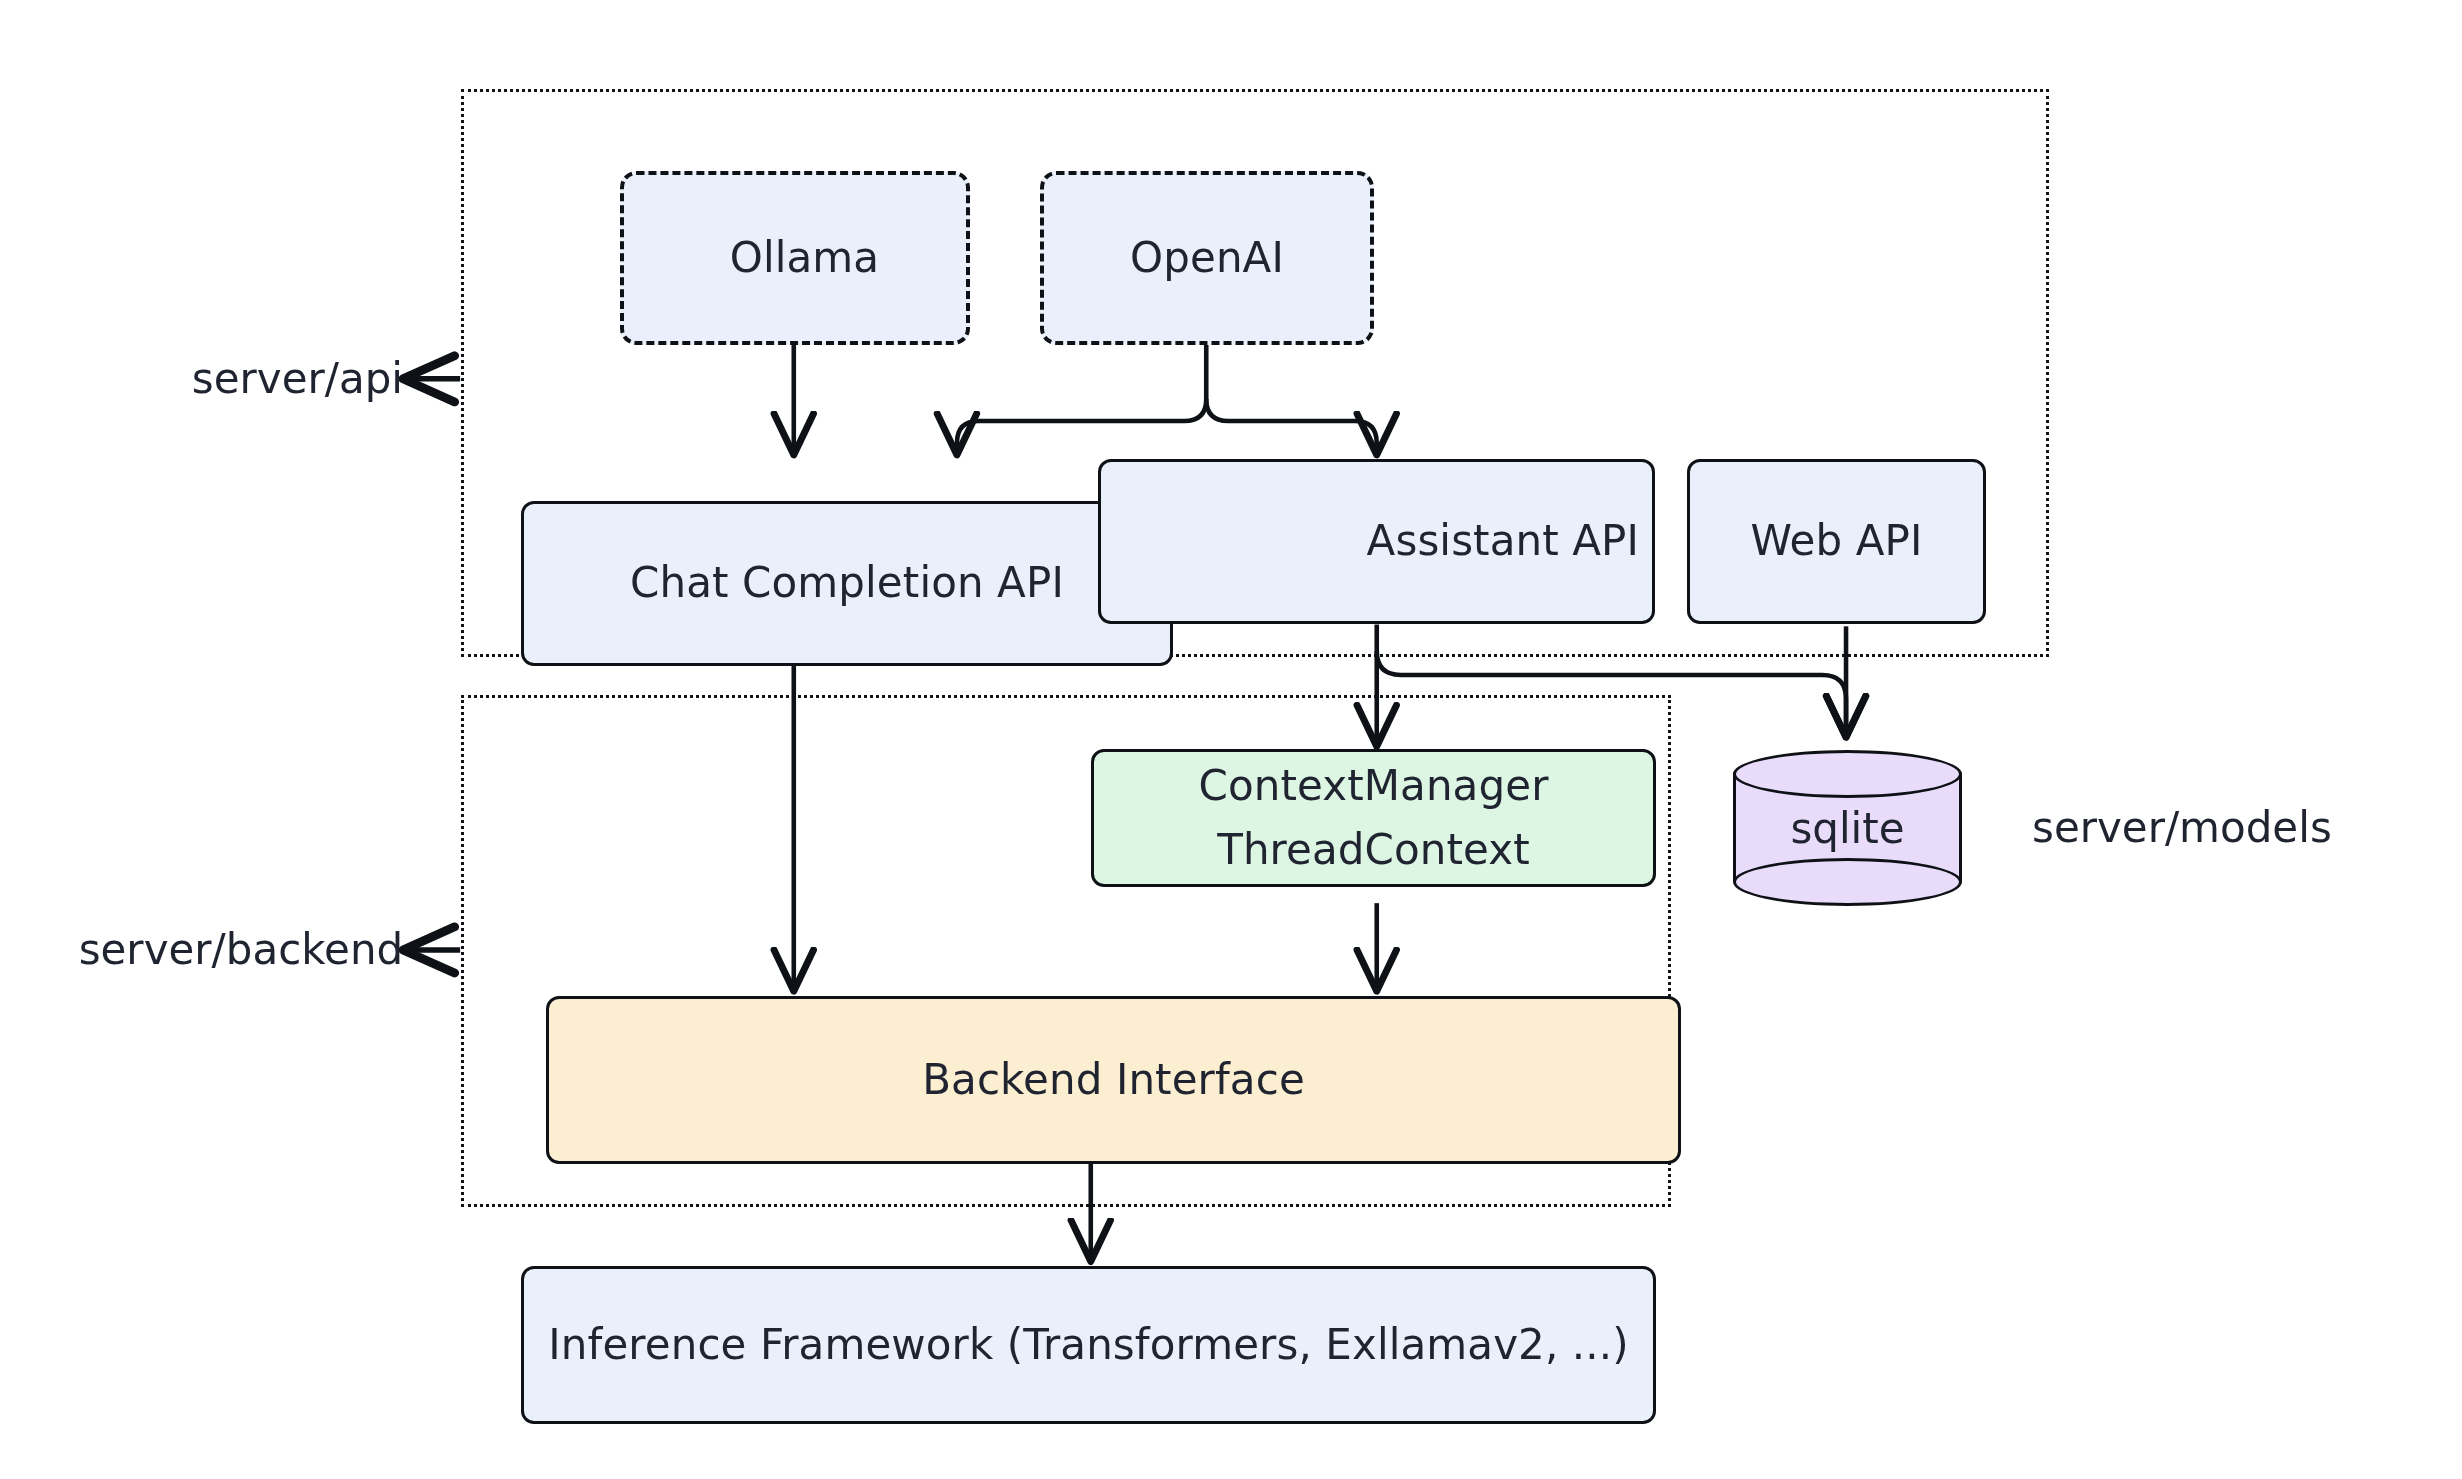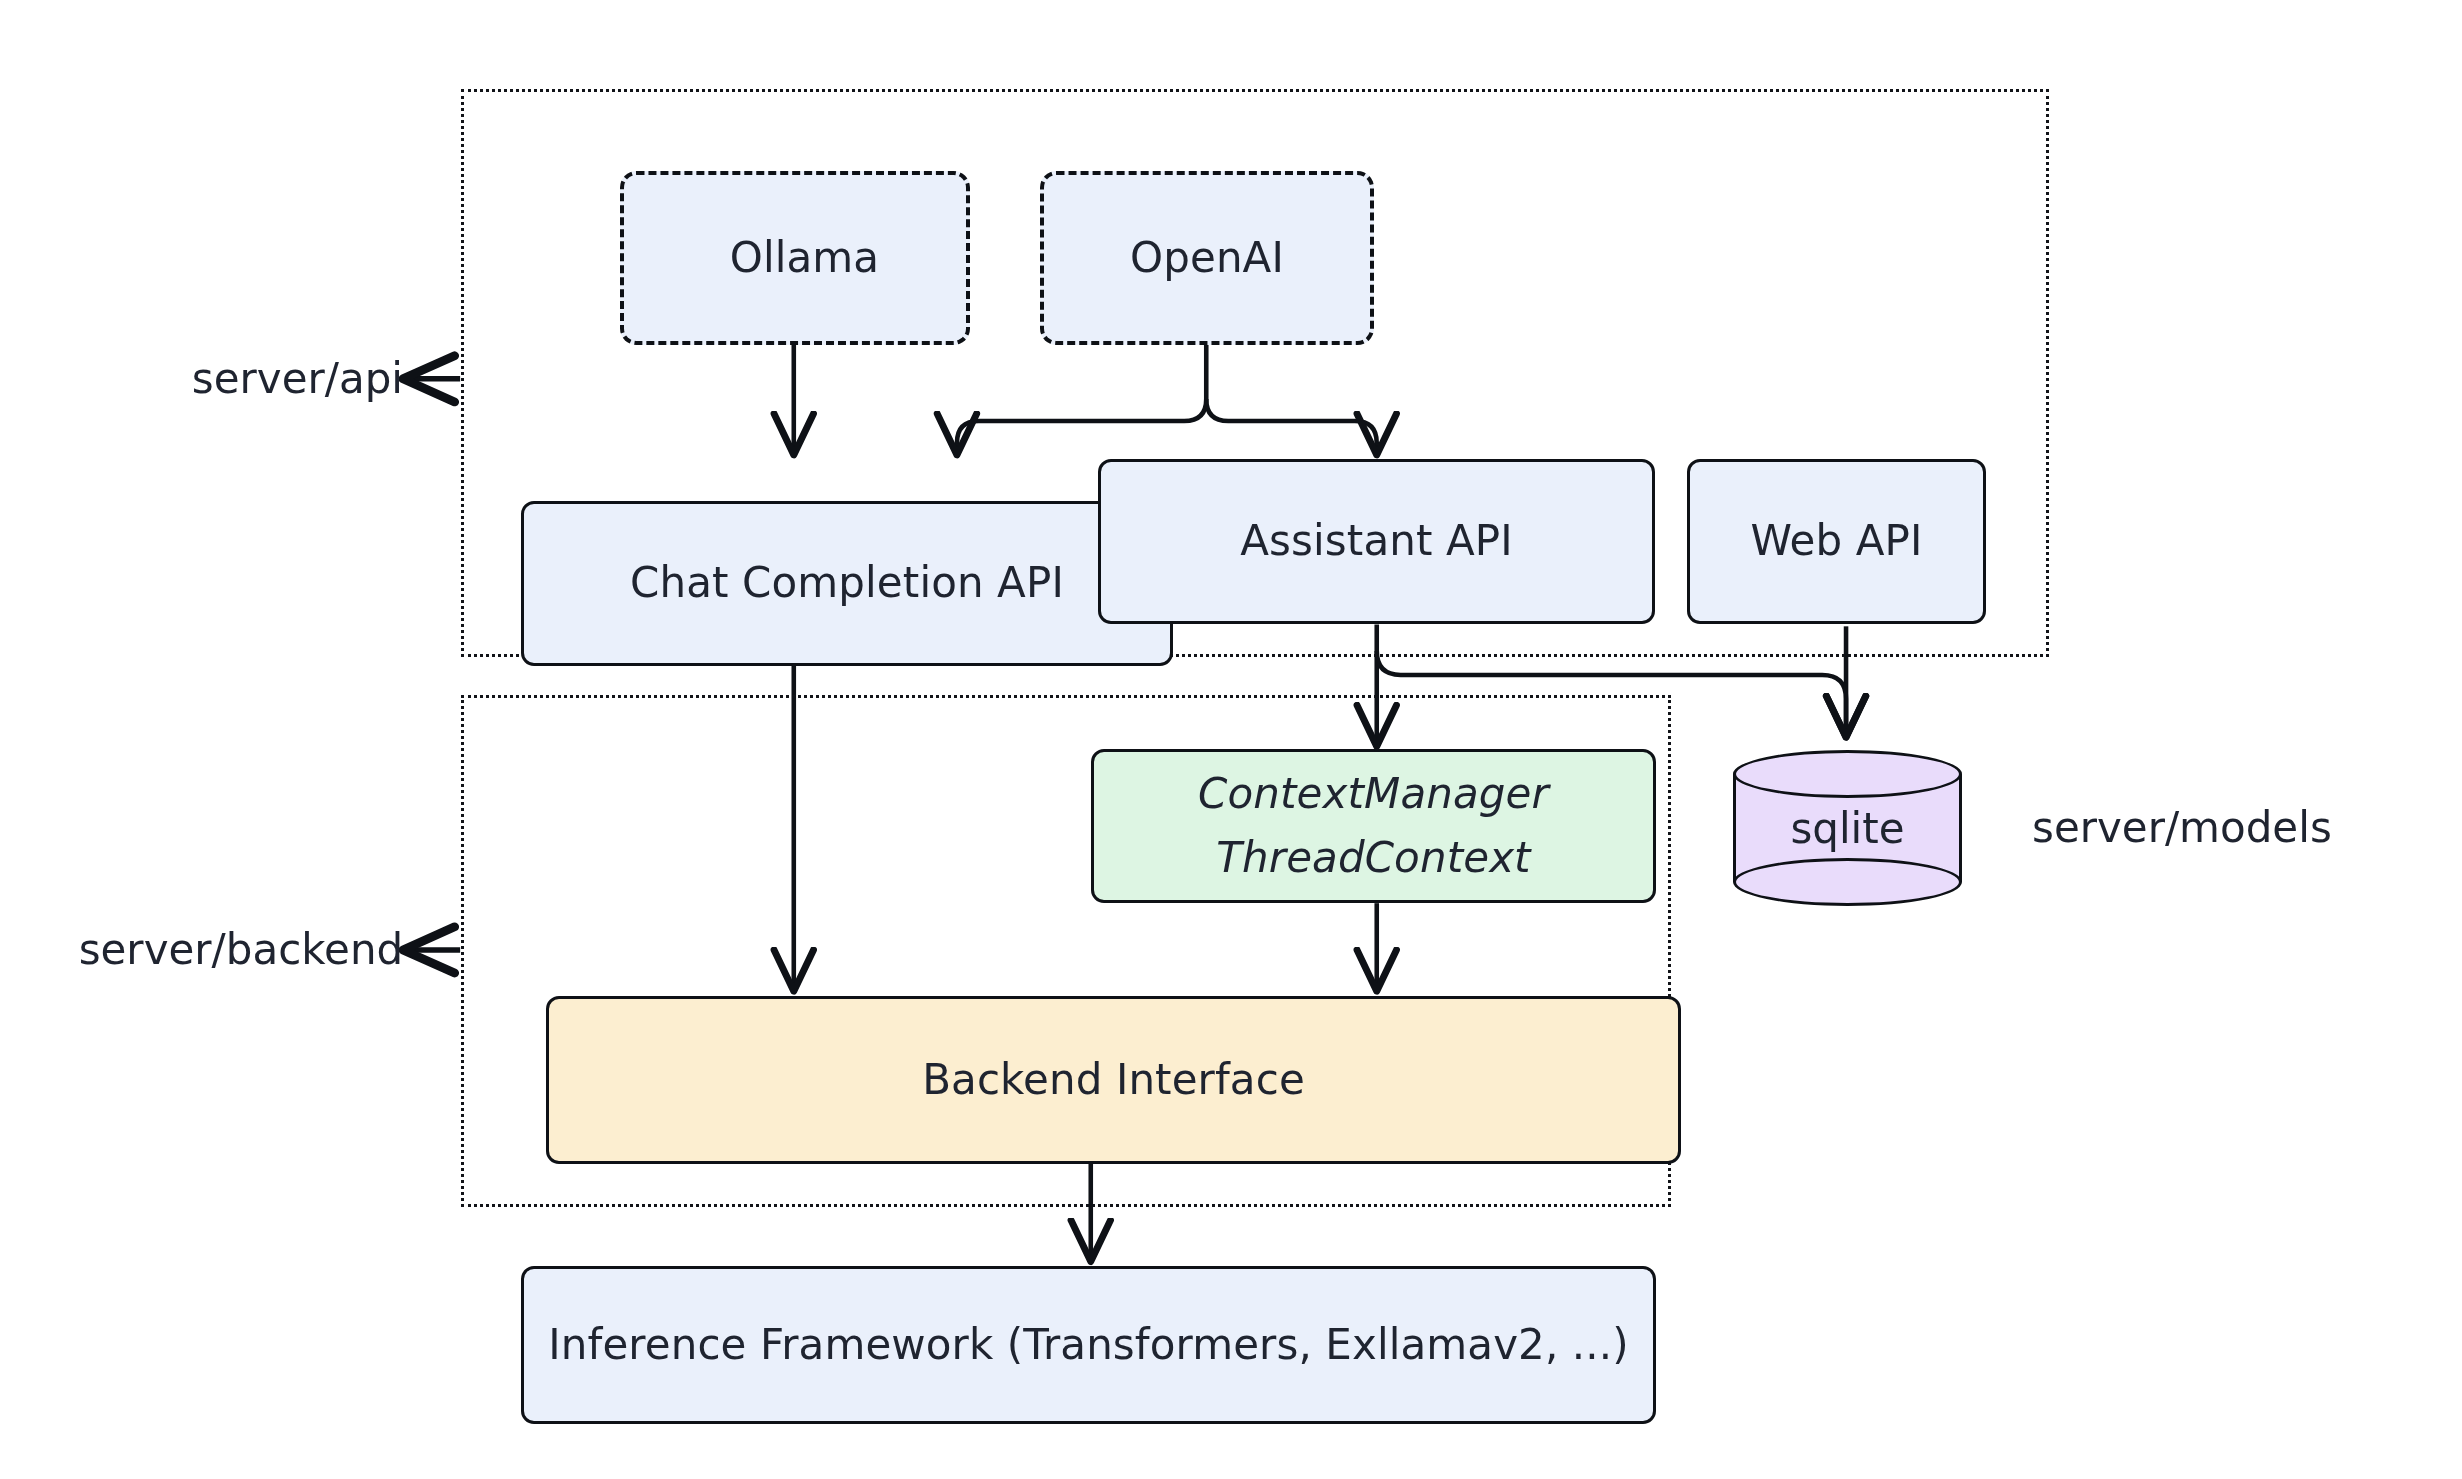--- a/index.html
+++ b/index.html
@@ -187,29 +187,29 @@
   </div>
 
   <div class="node dashed fill-blue" style="left:1040px; top:171px; width:334px; height:174px;">
     <span class="node-label">OpenAI</span>
   </div>
 
   <div class="node fill-blue" style="left:521px; top:459px; width:652px; height:165px;margin-top:42px;">
     <span class="node-label">Chat Completion API</span>
   </div>
 
-  <div class="node fill-blue" style="left:1098px; top:459px; width:557px; height:165px;">
+  <div class="node fill-blue" style="left:1098px; top:459px; width:557px; height:165px;text-align:right;">
     <span class="node-label">Assistant API</span>
   </div>
 
   <div class="node fill-blue" style="left:1687px; top:459px; width:299px; height:165px;">
     <span class="node-label">Web API</span>
   </div>
 
-  <div class="node fill-green" style="left:1091px; top:749px; width:565px; height:154px;font-style:italic;">
+  <div class="node fill-green" style="left:1091px; top:749px; width:565px; height:138px;">
     <span class="node-label">
       <span>ContextManager</span>
       <span class="line2">ThreadContext</span>
     </span>
   </div>
 
   <div class="cylinder" style="left:1733px; top:750px; width:229px; height:156px;">
     <div class="cyl-body"></div>
     <div class="cyl-bottom"></div>
     <div class="cyl-top"></div>

